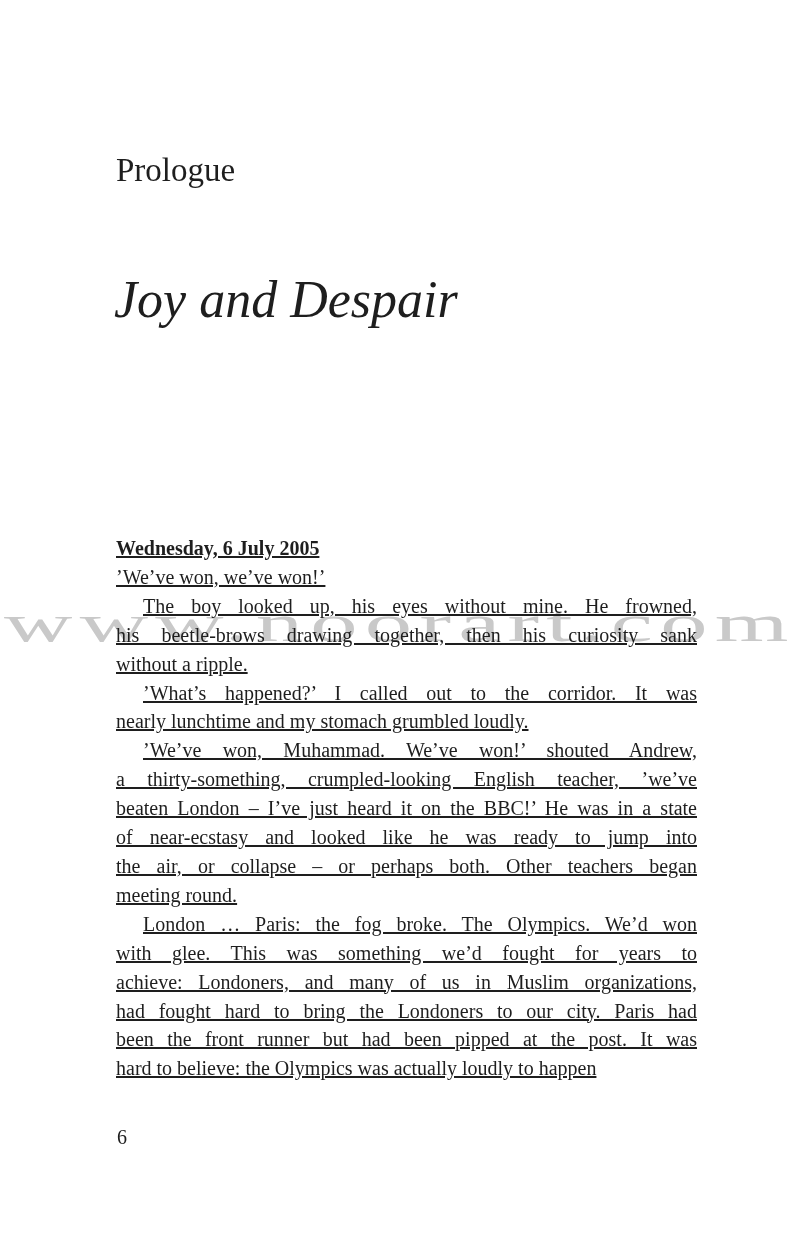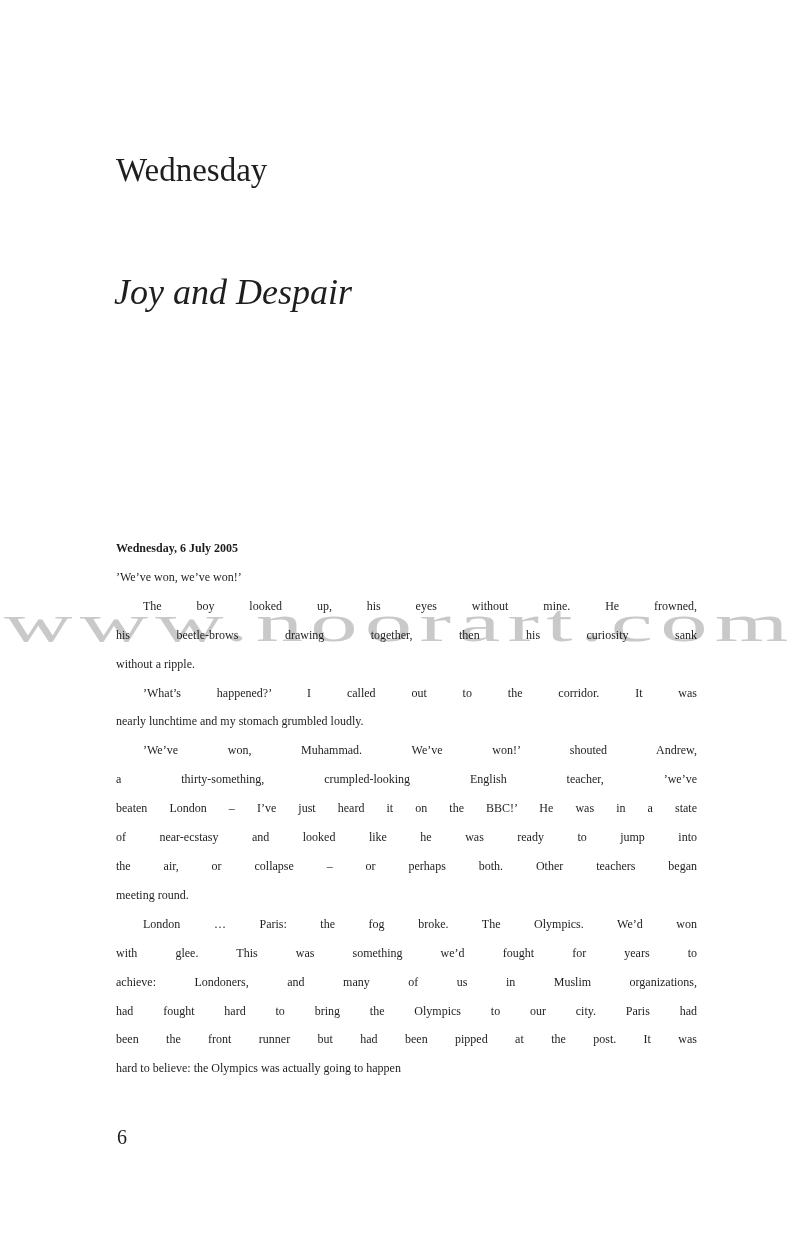--- a/index.html
+++ b/index.html
@@ -38,34 +38,35 @@
     font-size: 33px;
     font-weight: normal;
     line-height: 1;
     z-index: 2;
   }
   .chapter-title {
     position: absolute;
     left: 114px;
     top: 274px;
     margin: 0;
-    font-size: 36px;
+    font-size: 52px;
     font-weight: normal;
     font-style: italic;
     line-height: 1;
     z-index: 2;
   }
   .body-text {
     position: absolute;
     left: 116px;
     top: 534px;
     width: 581px;
-    font-size: 12px;
+    font-size: 20px;
     line-height: 28.9px;
     z-index: 2;
+    text-decoration: underline;
   }
   .line {
     text-align: justify;
     text-align-last: justify;
   }
   .line.last {
     text-align: right;
     text-align-last: left;
   }
   .line.ind {
@@ -85,21 +86,21 @@
     z-index: 2;
   }
 </style>
 </head>
 <body>
 
 <div class="page" style="color: rgb(30, 30, 30); background: rgb(255, 255, 255);">
 
   <div class="watermark" style="color: rgb(201, 201, 201);">www.noorart.com</div>
 
-  <h2 class="chapter-label">Wednesday</h2>
+  <h2 class="chapter-label">Prologue</h2>
 
   <h1 class="chapter-title">Joy and Despair</h1>
 
   <div class="body-text">
     <div class="line heading">Wednesday, 6 July 2005</div>
 
   <div class="line last">’We’ve won, we’ve won!’</div>
       <div class="line ind">The boy looked up, his eyes without mine. He frowned,</div>
       <div class="line">his beetle-brows drawing together, then his curiosity sank</div>
       <div class="line last">without a ripple.</div>
@@ -107,20 +108,20 @@
       <div class="line last">nearly lunchtime and my stomach grumbled loudly.</div>
       <div class="line ind">’We’ve won, Muhammad. We’ve won!’ shouted Andrew,</div>
       <div class="line">a thirty-something, crumpled-looking English teacher, ’we’ve</div>
       <div class="line">beaten London – I’ve just heard it on the BBC!’ He was in a state</div>
       <div class="line">of near-ecstasy and looked like he was ready to jump into</div>
       <div class="line">the air, or collapse – or perhaps both. Other teachers began</div>
       <div class="line last">meeting round.</div>
       <div class="line ind">London … Paris: the fog broke. The Olympics. We’d won</div>
       <div class="line">with glee. This was something we’d fought for years to</div>
       <div class="line">achieve: Londoners, and many of us in Muslim organizations,</div>
-      <div class="line">had fought hard to bring the Olympics to our city. Paris had</div>
+      <div class="line">had fought hard to bring the Londoners to our city. Paris had</div>
       <div class="line">been the front runner but had been pipped at the post. It was</div>
-      <div class="line last">hard to believe: the Olympics was actually going to happen</div>
+      <div class="line last">hard to believe: the Olympics was actually loudly to happen</div>
     </div>
 
   <div class="page-number">6</div>
 
 </div>
 
 </body></html>

